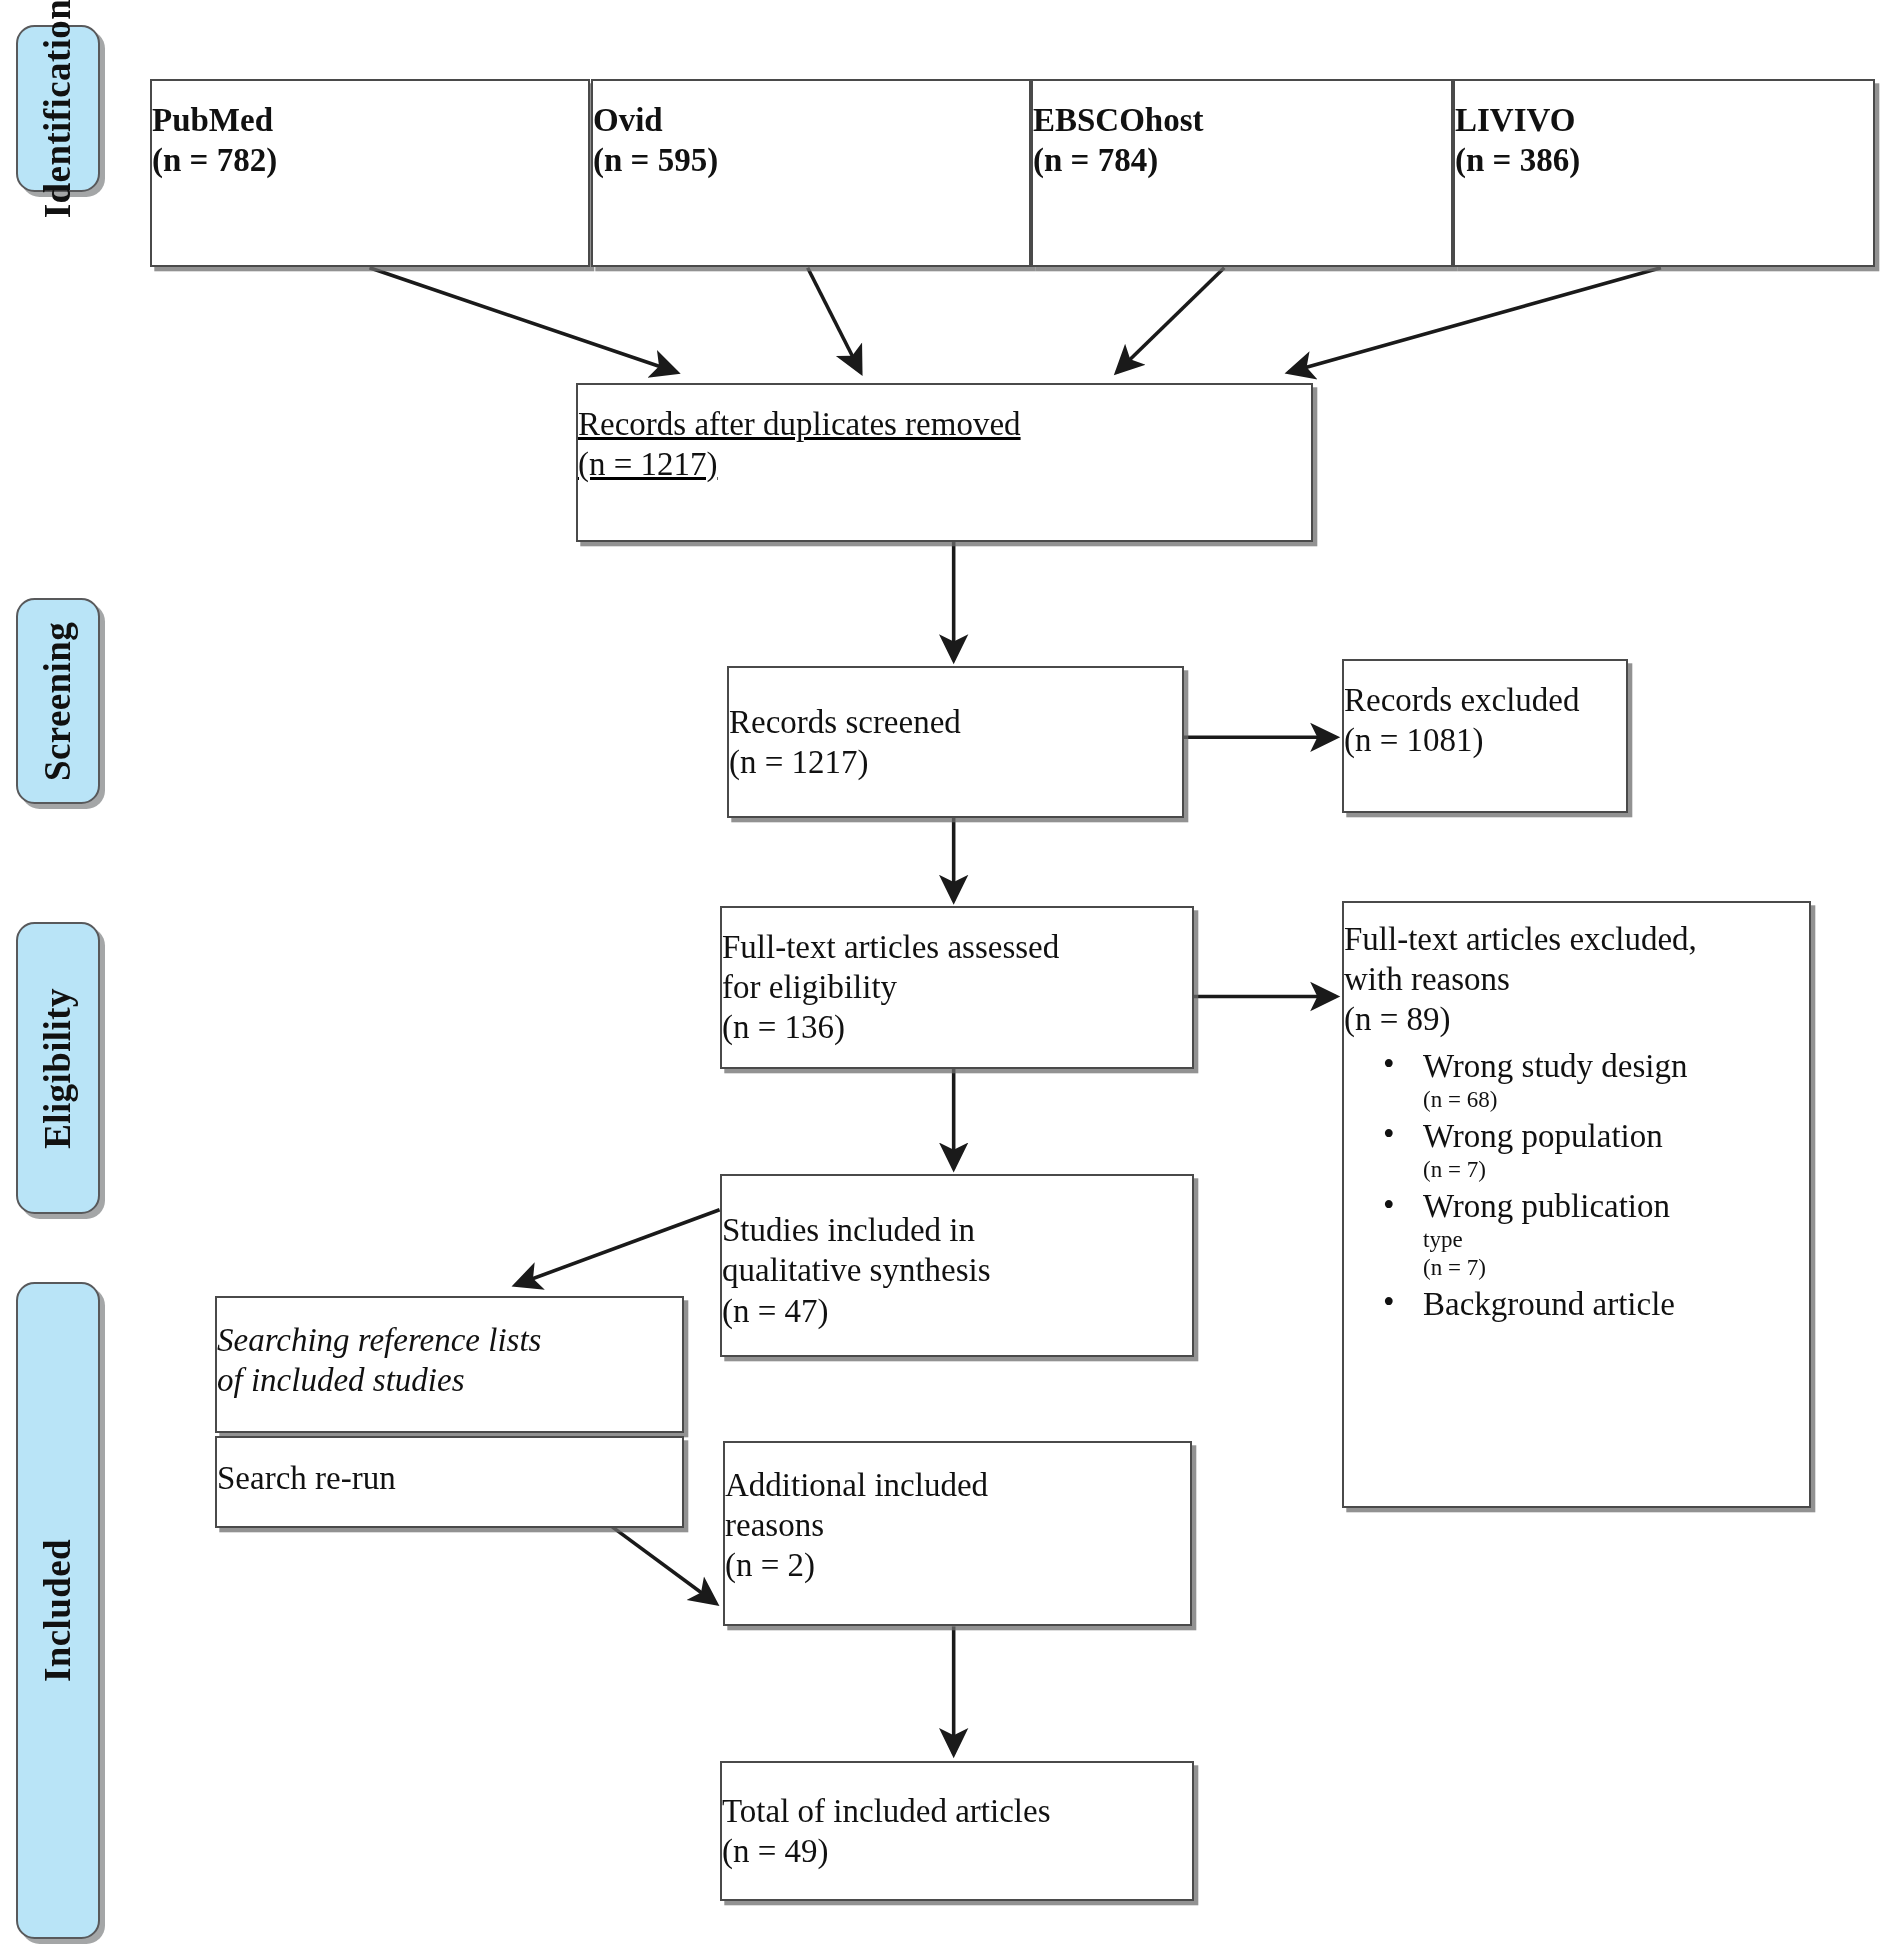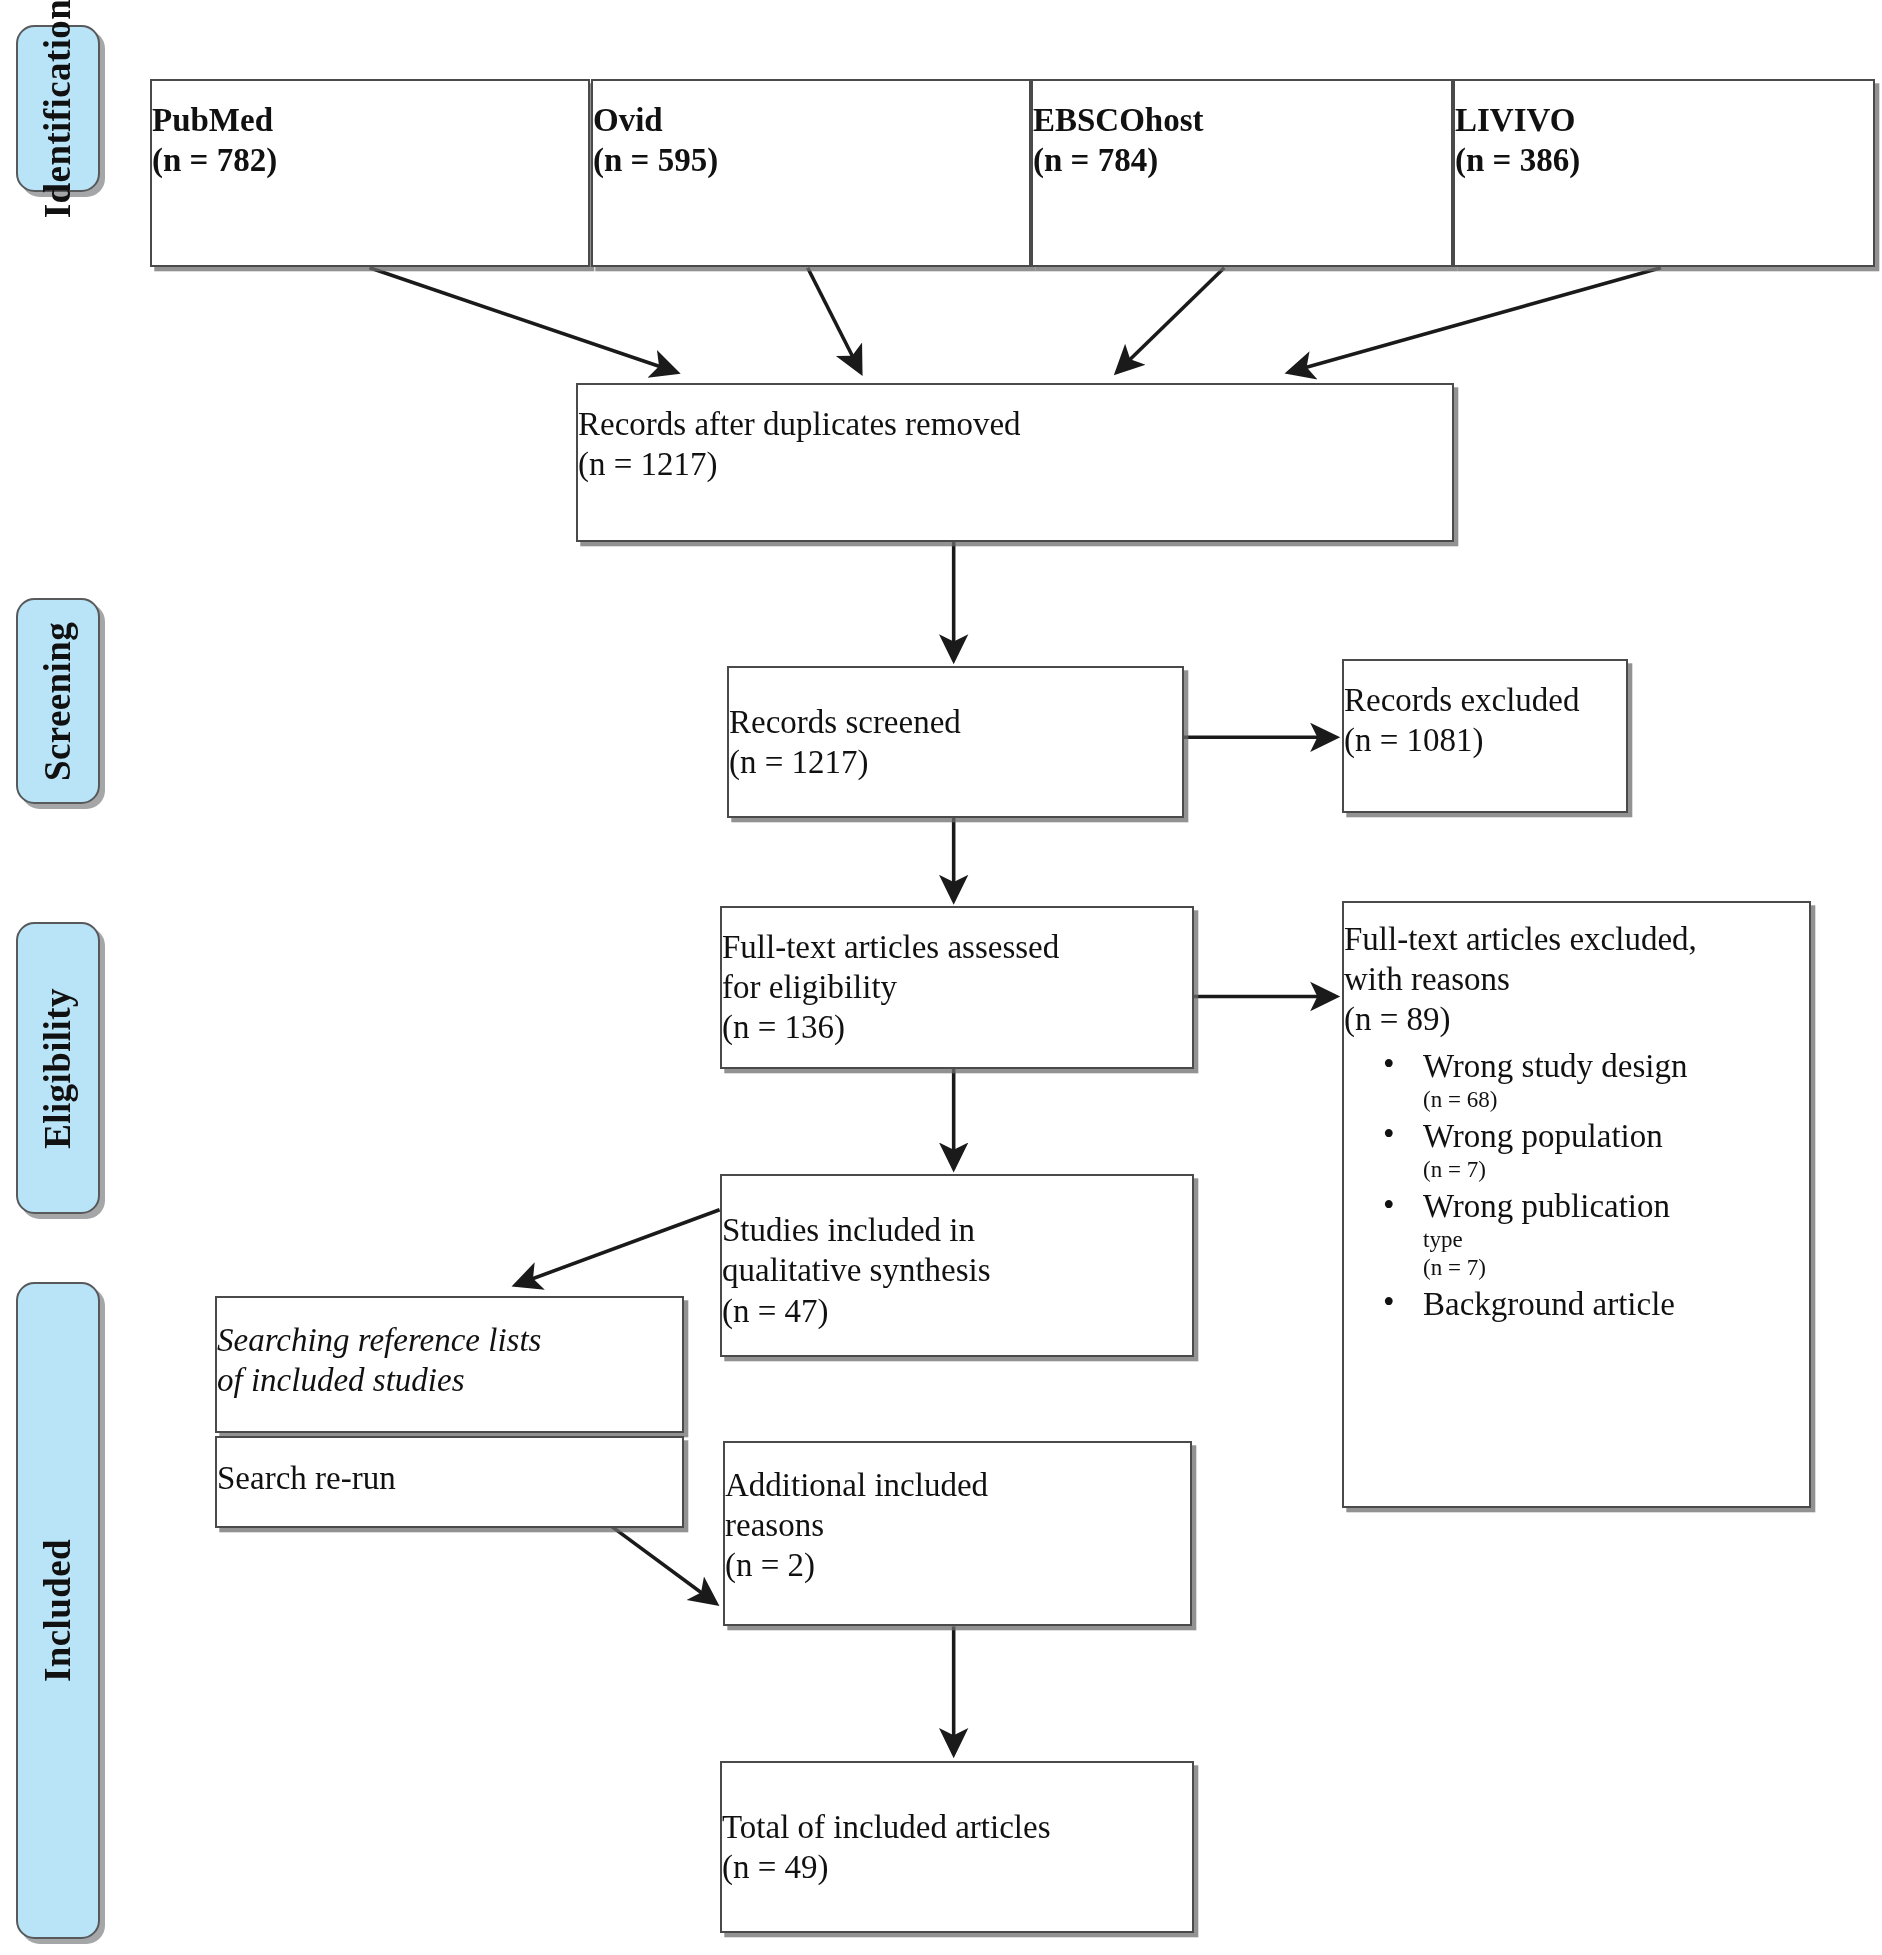--- a/index.html
+++ b/index.html
@@ -165,21 +165,21 @@
   <div class="node bold" style="left:1031px; top:79px; width:422px; height:188px;">
     <span class="line">EBSCOhost</span>
     <span class="line">(n = 784)</span>
   </div>
 
   <div class="node bold" style="left:1453px; top:79px; width:422px; height:188px;">
     <span class="line">LIVIVO</span>
     <span class="line">(n = 386)</span>
   </div>
 
-  <div class="node" style="left:576px; top:383px; width:878px; height:159px;">
+  <div class="node" style="left:576px; top:383px; width:737px; height:159px;text-decoration:underline;">
     <span class="line">Records after duplicates removed</span>
     <span class="line">(n = 1217)</span>
   </div>
 
   <div class="node center-v" style="left:727px; top:666px; width:457px; height:152px;">
     <span class="line">Records screened</span>
     <span class="line">(n = 1217)</span>
   </div>
 
   <div class="node" style="left:1342px; top:659px; width:286px; height:154px;">
@@ -232,19 +232,19 @@
   <div class="node" style="left:215px; top:1436px; width:469px; height:92px; padding-top:20px;">
     <span class="line">Search re-run</span>
   </div>
 
   <div class="node" style="left:723px; top:1441px; width:469px; height:185px; padding-top:21.5px;">
     <span class="line">Additional included</span>
     <span class="line">reasons</span>
     <span class="line">(n = 2)</span>
   </div>
 
-  <div class="node center-v" style="left:720px; top:1761px; width:474px; height:172px;">
+  <div class="node center-v" style="left:720px; top:1761px; width:474px; height:140px;">
     <span class="line">Total of included articles</span>
     <span class="line">(n = 49)</span>
   </div>
 
 </div>
 
 
 </body></html>

